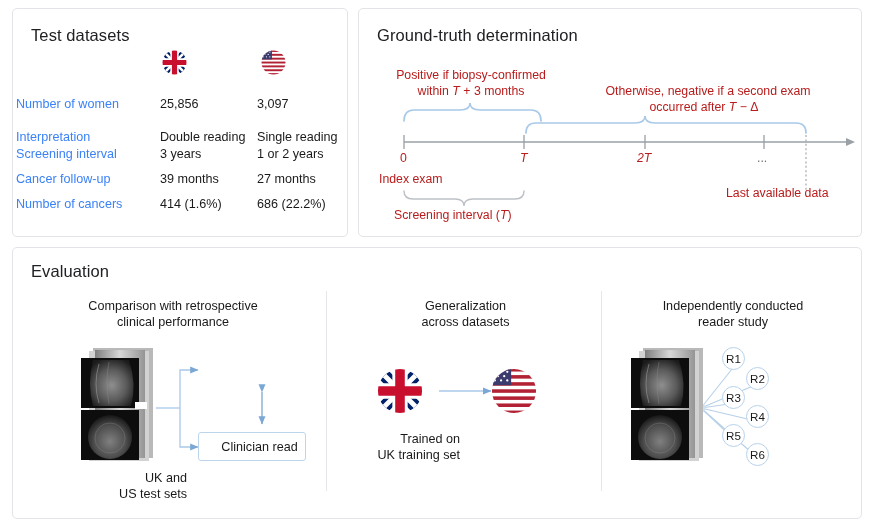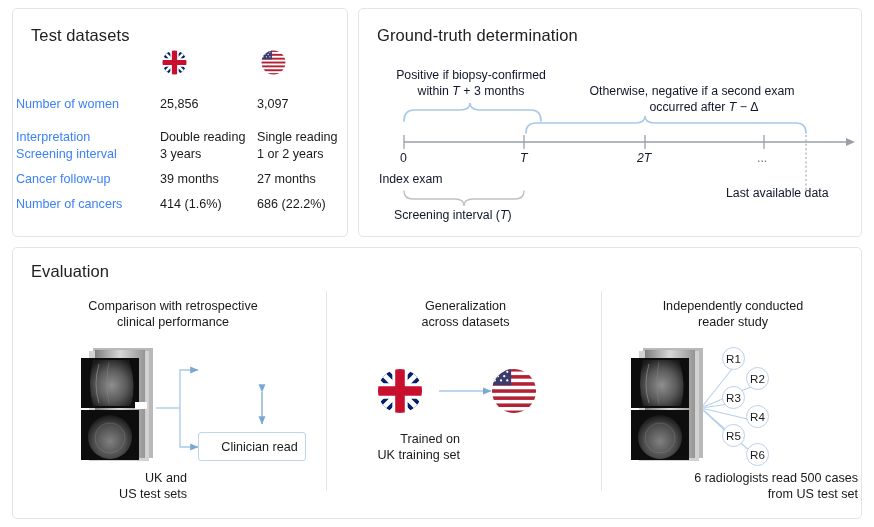--- a/index.html
+++ b/index.html
@@ -31,21 +31,21 @@
   #flag-uk-head{left:162px;top:50px;}
   #flag-us-head{left:261px;top:50px;}
 
   .trow{position:absolute;left:16px;width:310px;height:25px;font-size:12.6px;}
   .tlabel{position:absolute;left:0;top:0;white-space:nowrap;color:#3b82f6;}
   .tcol1{position:absolute;left:144px;top:0;white-space:nowrap;color:#1a1a1a;}
   .tcol2{position:absolute;left:241px;top:0;white-space:nowrap;color:#1a1a1a;}
 
   
   #tl-svg{position:absolute;left:0;top:0;width:504px;height:229px;}
-  .tl-text{position:absolute;font-size:12.3px;color:#0f172a;white-space:nowrap;}
+  .tl-text{position:absolute;font-size:12.3px;color:#b91c1c;white-space:nowrap;}
   .tl-text.ctr{text-align:center;}
   .ital{font-style:italic;}
 
   
   .divider{position:absolute;width:1px;background:#e4e6e9;}
   .sub-title{
     position:absolute;font-size:12.6px;color:#1a1a1a;
     text-align:center;line-height:16px;
   }
   .caption{
@@ -172,21 +172,21 @@
     <path d="M45 112 Q45 101 55 101 L101 101 Q111 101 111 94 Q111 101 121 101 L172 101 Q182 101 182 112" fill="none" stroke="#a9c9e8" stroke-width="1.7" stroke-linecap="round"></path>
 
     <path d="M167 124 Q167 114 177 114 L276 114 Q286 114 286 107 Q286 114 296 114 L437 114 Q447 114 447 124" fill="none" stroke="#a9c9e8" stroke-width="1.7" stroke-linecap="round"></path>
 
     <path d="M45 182 Q45 190 54 190 L96 190 Q105 190 105 197 Q105 190 114 190 L156 190 Q165 190 165 182" fill="none" stroke="#bdc1c6" stroke-width="1.4" stroke-linecap="round"></path>
   </svg>
 
   <div class="tl-text ctr" style="left:22px;top:59px;width:180px;">Positive if biopsy-confirmed</div>
   <div class="tl-text ctr" style="left:22px;top:75px;width:180px;">within <i class="ital">T</i> + 3 months</div>
 
-  <div class="tl-text ctr" style="left:188px;top:75px;width:290px;">Otherwise, negative if a second exam</div>
+  <div class="tl-text ctr" style="left:204px;top:75px;width:290px;">Otherwise, negative if a second exam</div>
   <div class="tl-text ctr" style="left:200px;top:91px;width:290px;">occurred after <i class="ital">T</i> − Δ</div>
 
   <div class="tl-text" style="left:41px;top:142px;">0</div>
   <div class="tl-text ital" style="left:161px;top:142px;">T</div>
   <div class="tl-text ital" style="left:278px;top:142px;">2T</div>
   <div class="tl-text" style="left:398px;top:142px;color:#6b7075;">...</div>
 
   <div class="tl-text" style="left:20px;top:163px;">Index exam</div>
   <div class="tl-text" style="left:367px;top:177px;">Last available data</div>
   <div class="tl-text" style="left:35px;top:199px;">Screening interval (<i class="ital">T</i>)</div>
@@ -373,17 +373,13 @@
     </svg>
   </div>
 
   <div class="rcircle" style="left:709px;top:99px;">R1</div>
   <div class="rcircle" style="left:733px;top:119px;">R2</div>
   <div class="rcircle" style="left:709px;top:138px;">R3</div>
   <div class="rcircle" style="left:733px;top:157px;">R4</div>
   <div class="rcircle" style="left:709px;top:176px;">R5</div>
   <div class="rcircle" style="left:733px;top:195px;">R6</div>
 
-  <div class="caption" style="left:595px;top:222px;width:250px;">
-    <span>6 radiologists read 500 cases</span><br>
-    <span>from US test set</span>
-  </div>
 </div>
 
 </body></html>

